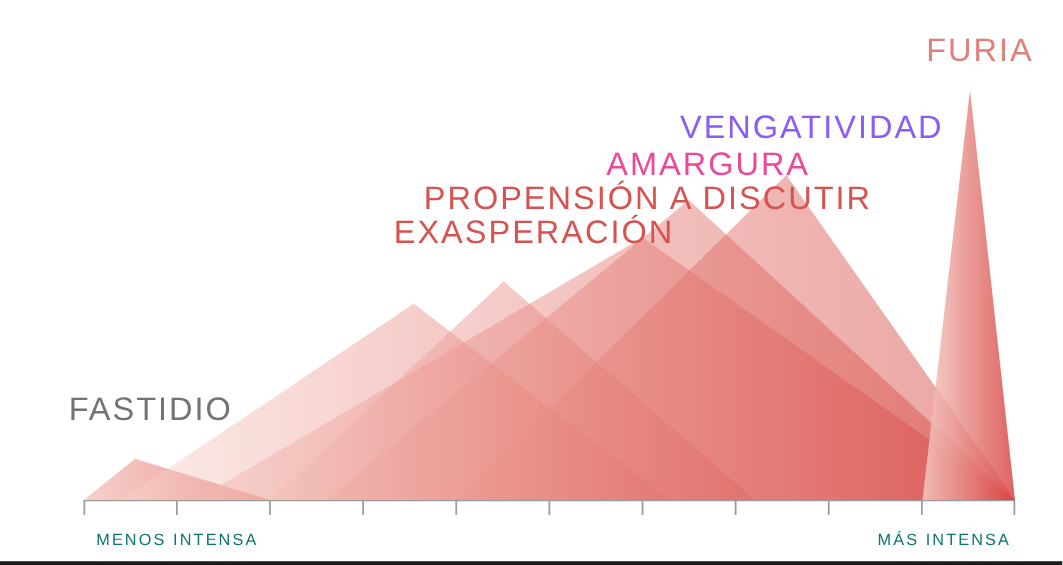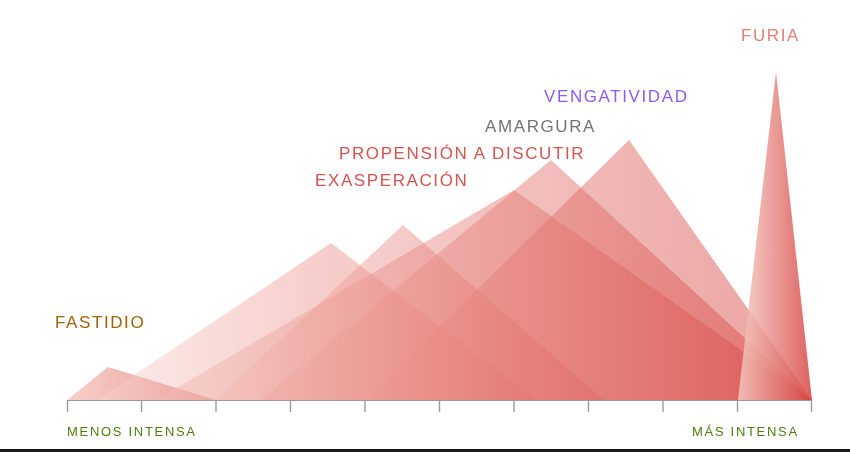--- a/index.html
+++ b/index.html
@@ -26,34 +26,35 @@
     position: absolute;
     left: 0;
     top: 0;
     width: 850px;
     height: 452px;
     display: block;
   }
   .series-label {
     position: absolute;
     font-family: "Liberation Sans", sans-serif;
-    font-size: 17px;
+    font-size: 26px;
     letter-spacing: 1.6px;
     white-space: nowrap;
     line-height: 1;
     font-weight: 400;
   }
   .axis-end-label {
     position: absolute;
     font-family: "Liberation Sans", sans-serif;
     font-size: 13px;
     letter-spacing: 1.7px;
-    color: #4d7c0f;
+    color: #0f766e;
     white-space: nowrap;
     line-height: 1;
+    margin-left: 10px;
   }
 </style>
 </head>
 <body>
 
 <div id="chart-root">
 
   <svg id="chart-svg" viewBox="0 0 850 452" preserveAspectRatio="none">
     <defs>
       <linearGradient id="gradFastidio" x1="0" y1="0" x2="1" y2="0">
@@ -107,28 +108,28 @@
         <line x1="439.5" y1="400" x2="439.5" y2="412" stroke="#9b9b9b" stroke-width="1.4"></line>
         <line x1="514" y1="400" x2="514" y2="412" stroke="#9b9b9b" stroke-width="1.4"></line>
         <line x1="588.5" y1="400" x2="588.5" y2="412" stroke="#9b9b9b" stroke-width="1.4"></line>
         <line x1="663" y1="400" x2="663" y2="412" stroke="#9b9b9b" stroke-width="1.4"></line>
         <line x1="737.5" y1="400" x2="737.5" y2="412" stroke="#9b9b9b" stroke-width="1.4"></line>
         <line x1="811.5" y1="400" x2="811.5" y2="412" stroke="#9b9b9b" stroke-width="1.4"></line>
       </g>
     </g>
   </svg>
 
-  <div class="series-label" style="left:55px; top:314px; color:#a16207;">FASTIDIO</div>
+  <div class="series-label" style="left:55px; top:314px; color:#737373;">FASTIDIO</div>
 
 
   <div class="series-label" style="left:339px; top:145px; color:#d6534f;">PROPENSIÓN A DISCUTIR</div>
 
   <div class="series-label" style="left:315px; top:172px; color:#d6534f;">EXASPERACIÓN</div>
 
-  <div class="series-label" style="left:485px; top:118px; color:#737373;">AMARGURA</div>
+  <div class="series-label" style="left:485px; top:118px; color:#ec4899;">AMARGURA</div>
 
   <div class="series-label" style="left:544px; top:88px; color:#8b5cf6;">VENGATIVIDAD</div>
 
   <div class="series-label" style="left:741px; top:27px; color:#e0807a;">FURIA</div>
 
   <div class="axis-end-label" style="left:67px; top:425px;">MENOS INTENSA</div>
 
   <div class="axis-end-label" style="left:692px; top:425px;">MÁS INTENSA</div>
 
 </div>

